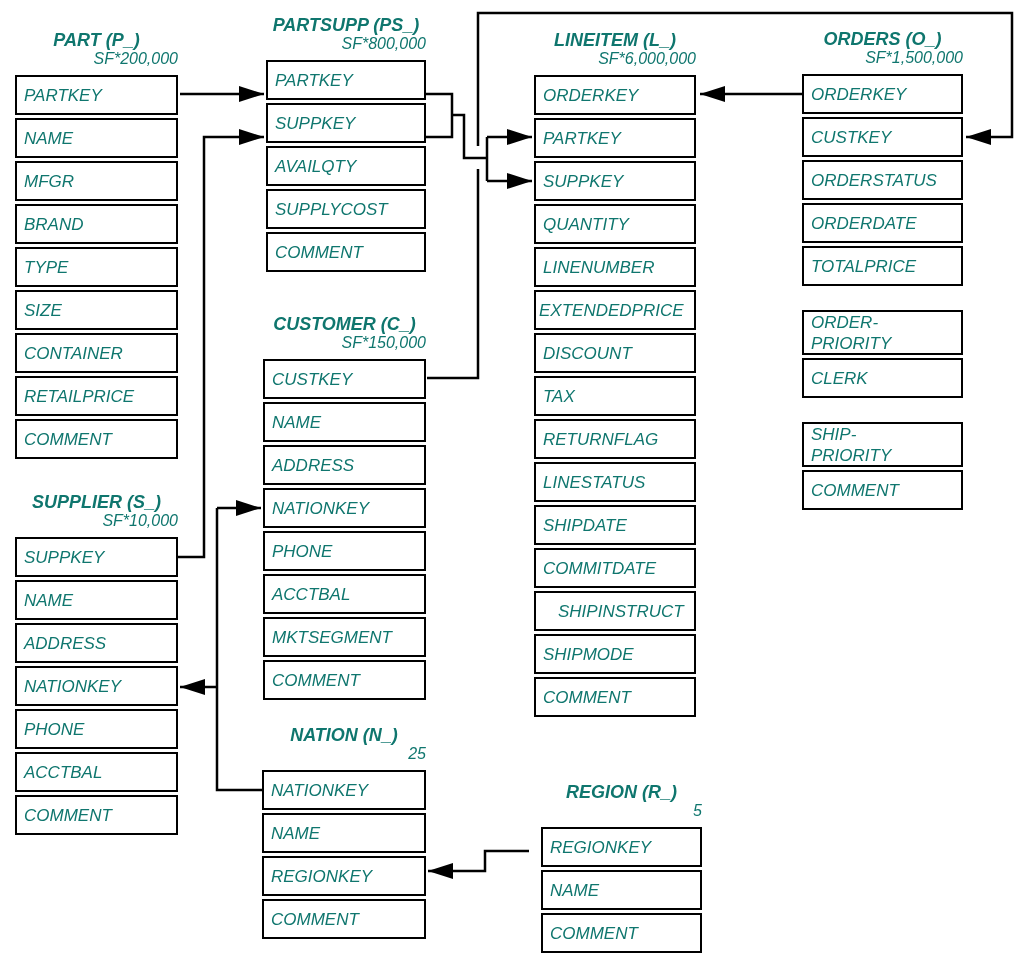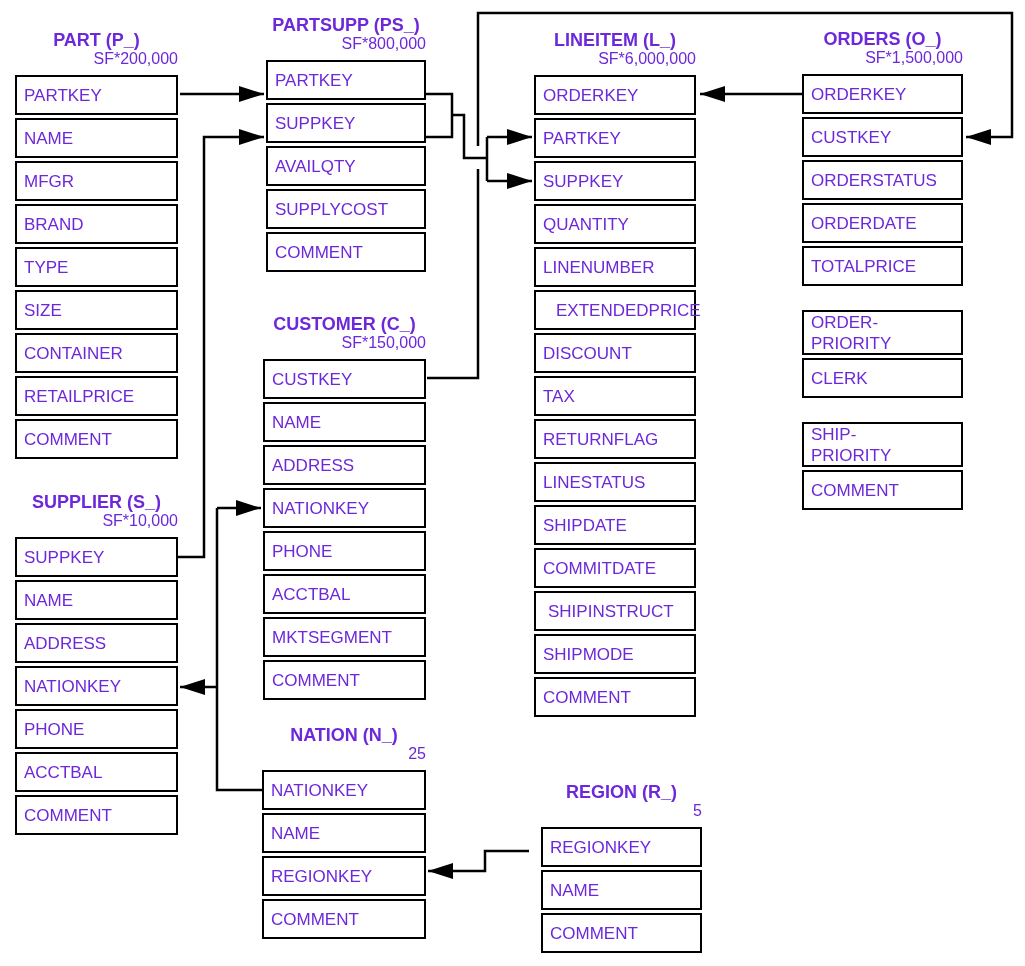--- a/index.html
+++ b/index.html
@@ -1,18 +1,18 @@
 <!DOCTYPE html>
 <html><head>
 <meta charset="utf-8">
 <style>
   html,body{margin:0;padding:0;background:#fff;}
   #canvas{
     position:relative;width:1025px;height:966px;background:#fff;
-    font-family:"Liberation Sans","DejaVu Sans",sans-serif;color:#6d28d9;overflow:hidden;
+    font-family:"Liberation Sans","DejaVu Sans",sans-serif;color:#0f766e;overflow:hidden;font-style:italic;
   }
   .tbl{position:absolute;}
   .ttl{font-weight:bold;font-size:18px;line-height:20px;height:20px;text-align:center;white-space:nowrap;}
   .sub{font-size:16px;line-height:18px;height:21px;text-align:right;white-space:nowrap;}
   .rows{margin-top:4px;}
   .row{
     box-sizing:border-box;height:40px;border:2px solid #000;margin-bottom:3px;
     display:flex;align-items:center;padding-left:7px;font-size:17px;line-height:21px;
     background:#fff;white-space:pre-line;
   }
@@ -54,28 +54,28 @@
 
   <div class="tbl" style="left:534px;top:30px;width:162px">
     <div class="ttl">LINEITEM (L_)</div>
     <div class="sub">SF*6,000,000</div>
     <div class="rows">
       <div class="row">ORDERKEY</div>
       <div class="row">PARTKEY</div>
       <div class="row">SUPPKEY</div>
       <div class="row">QUANTITY</div>
       <div class="row">LINENUMBER</div>
-      <div class="row" style="padding-left:20px">EXTENDEDPRICE</div>
+      <div class="row" style="padding-left:3px">EXTENDEDPRICE</div>
       <div class="row">DISCOUNT</div>
       <div class="row">TAX</div>
       <div class="row">RETURNFLAG</div>
       <div class="row">LINESTATUS</div>
       <div class="row">SHIPDATE</div>
       <div class="row">COMMITDATE</div>
-      <div class="row" style="padding-left:12px">SHIPINSTRUCT</div>
+      <div class="row" style="padding-left:22px">SHIPINSTRUCT</div>
       <div class="row">SHIPMODE</div>
       <div class="row">COMMENT</div>
     </div>
   </div>
 
   <div class="tbl" style="left:802px;top:29px;width:161px">
     <div class="ttl">ORDERS (O_)</div>
     <div class="sub">SF*1,500,000</div>
     <div class="rows">
       <div class="row">ORDERKEY</div>

